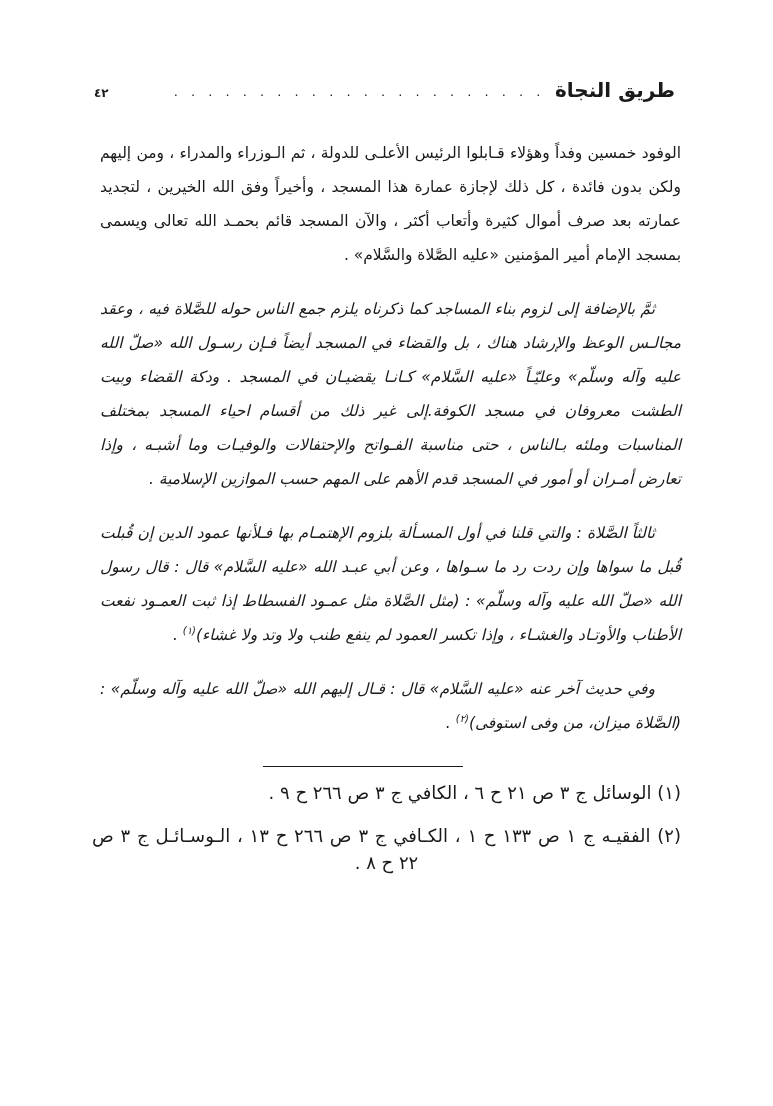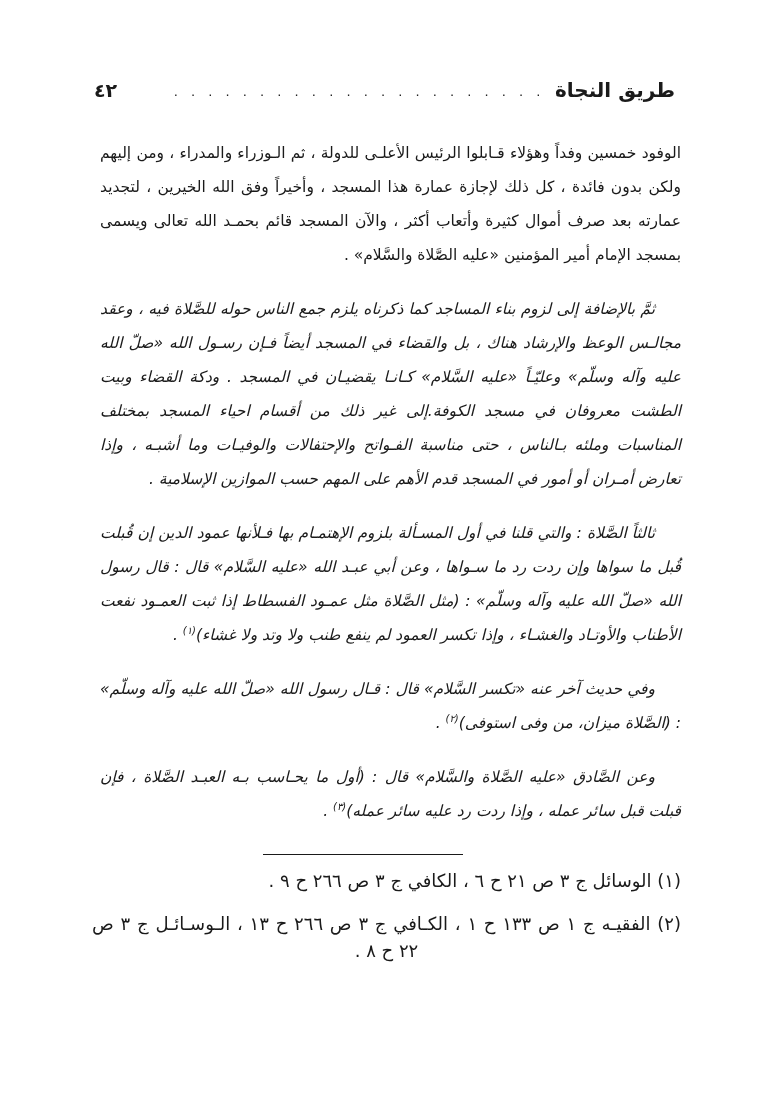--- a/index.html
+++ b/index.html
@@ -45,21 +45,21 @@
   .header-dots {
     flex: 1 1 auto;
     font-size: 13px;
     letter-spacing: 4.5px;
     color: #222;
     overflow: hidden;
     white-space: nowrap;
     transform: translateY(-1px);
   }
   .header-page {
-    font-size: 19px;
+    font-size: 12px;
     font-weight: bold;
     white-space: nowrap;
     padding-left: 2px;
   }
 
   
   .body-text {
     direction: rtl;
     text-align: justify;
     text-align-last: right;
@@ -119,23 +119,22 @@
   </div>
 
   <div class="body-text">
 
     <p class="para"><span>الوفود خمسين وفداً وهؤلاء قـابلوا الرئيس الأعلـى للدولة ، ثم الـوزراء والمدراء ، ومن إليهم ولكن بدون فائدة ، كل ذلك لإجازة عمارة هذا المسجد ، وأخيراً وفق الله الخيرين ، لتجديد عمارته بعد صرف أموال كثيرة وأتعاب أكثر ، والآن المسجد قائم بحمـد الله تعالى ويسمى بمسجد الإمام أمير المؤمنين «عليه الصَّلاة والسَّلام» .</span></p>
 
     <p class="para indented"><span>ثمَّ بالإضافة إلى لزوم بناء المساجد كما ذكرناه يلزم جمع الناس حوله للصَّلاة فيه ، وعقد مجالـس الوعظ والإرشاد هناك ، بل والقضاء في المسجد أيضاً فـإن رسـول الله «صلّ الله عليه وآله وسلّم» وعليّـاً «عليه السَّلام» كـانـا يقضيـان في المسجد . ودكة القضاء وبيت الطشت معروفان في مسجد الكوفة.إلى غير ذلك من أقسام احياء المسجد بمختلف المناسبات وملئه بـالناس ، حتى مناسبة الفـواتح والإحتفالات والوفيـات وما أشبـه ، وإذا تعارض أمـران أو أمور في المسجد قدم الأهم على المهم حسب الموازين الإسلامية .</span></p>
 
     <p class="para indented"><span>ثالثاً الصَّلاة :  والتي قلنا في أول المسـألة بلزوم الإهتمـام بها فـلأنها عمود الدين إن قُبلت قُبل ما سواها وإن ردت رد ما سـواها ، وعن أبي عبـد الله «عليه السَّلام» قال : قال رسول الله «صلّ الله عليه وآله وسلّم» : (مثل الصَّلاة مثل عمـود الفسطاط إذا ثبت العمـود نفعت الأطناب والأوتـاد والغشـاء ، وإذا تكسر العمود لم ينفع طنب ولا وتد ولا غشاء)</span><sup class="fn">(١)</sup> .</p>
 
-    <p class="para indented"><span>وفي حديث آخر عنه «تكسر السَّلام» قال : قـال رسول الله «صلّ الله عليه وآله وسلّم» : (الصَّلاة ميزان، من وفى استوفى)</span><sup class="fn">(٢)</sup> .</p>
+    <p class="para indented"><span>وفي حديث آخر عنه «عليه السَّلام» قال : قـال إليهم الله «صلّ الله عليه وآله وسلّم» : (الصَّلاة ميزان، من وفى استوفى)</span><sup class="fn">(٢)</sup> .</p>
 
-    <p class="para indented"><span>وعن الصَّادق «عليه الصَّلاة والسَّلام» قال : (أول ما يحـاسب بـه العبـد الصَّلاة ، فإن قبلت قبل سائر عمله ، وإذا ردت رد عليه سائر عمله)</span><sup class="fn">(٣)</sup> .</p>
 
   </div>
 
   <div class="footnotes">
     <div class="fn-rule"></div>
     <p class="fn-item">(١) الوسائل ج ٣ ص ٢١ ح ٦ ، الكافي ج ٣ ص ٢٦٦ ح ٩ .</p>
     <p class="fn-item center-last">(٢) الفقيـه ج ١ ص ١٣٣ ح ١ ، الكـافي ج ٣ ص ٢٦٦ ح ١٣ ، الـوسـائـل ج ٣ ص ٢٢ ح ٨ .</p>
   </div>
 
 </div>

